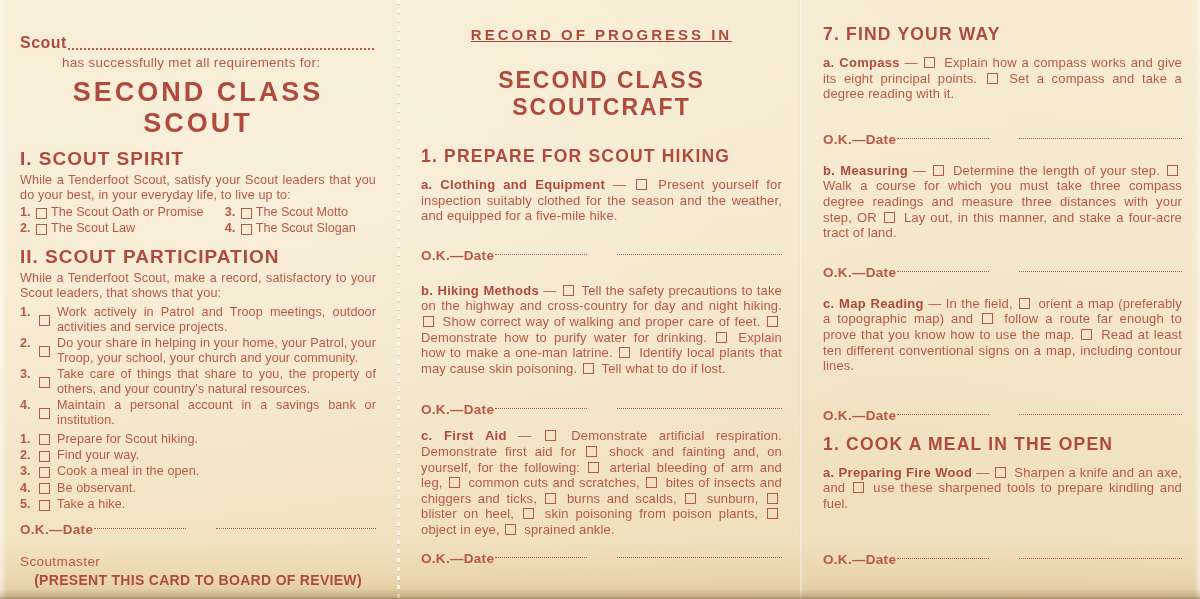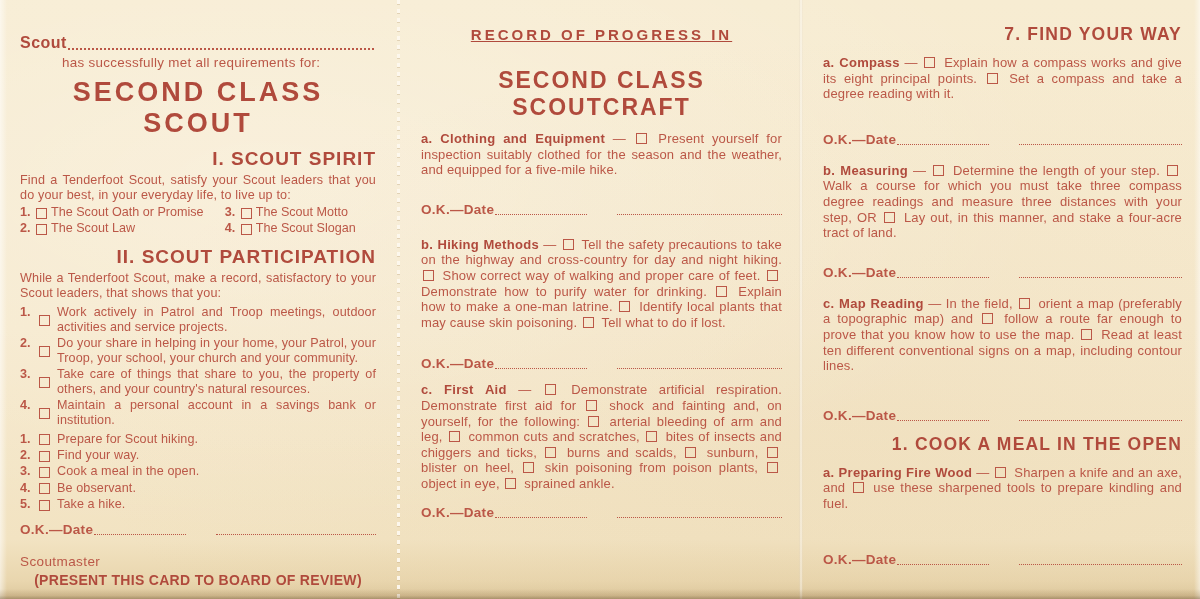--- a/index.html
+++ b/index.html
@@ -37,21 +37,21 @@
   .edge-right {
     position: absolute; top: 0; bottom: 0; right: 0; width: 6px;
     background: linear-gradient(270deg, rgba(255,255,255,0.5), transparent);
   }
 
   .panel { position: absolute; top: 0; height: 100%; color: var(--ink,#bb5747); }
   .p-left   { left: 20px;  width: 356px; padding-top: 34px; }
   .p-center { left: 421px; width: 361px; padding-top: 26px; }
   .p-right  { left: 823px; width: 359px; padding-top: 24px; }
 
-  .hd { color: var(--heading-ink,#b04a3c); font-weight: bold; text-align: right; }
+  .hd { color: var(--heading-ink,#b04a3c); font-weight: bold; }
 
   
   .scout-line { display: flex; align-items: flex-end; font-size: 16px; }
   .scout-line .lbl { font-weight: bold; letter-spacing: 0.5px; }
   .scout-line .dots { flex: 1; border-bottom: 2px dotted var(--ink,#bb5747); margin: 0 2px 2px 1px; }
   .subtitle { font-size: 13.4px; margin: 3px 0 0 42px; letter-spacing: 0.3px; }
   .card-title { font-size: 27px; letter-spacing: 3px; text-align: center; margin-top: 7px; }
   .sec-head-l { font-size: 19px; letter-spacing: 1px; margin-top: 9px; }
   .body-p { font-size: 12.6px; line-height: 1.17; text-align: justify; letter-spacing: 0.15px; margin-top: 3px; }
   .spirit-grid { display: grid; grid-template-columns: 57.5% 42.5%; margin-top: 3px; font-size: 12.6px; line-height: 1.27; }
@@ -60,21 +60,21 @@
   .cb {
     display: inline-block; width: 11px; height: 11px;
     border: 1.5px solid currentColor; box-sizing: border-box;
     margin: 0 4px -1px 2px; flex: 0 0 auto; align-self: center;
   }
   .list { margin-top: 4px; }
   .list-item { display: grid; grid-template-columns: 15px 18px 1fr; column-gap: 2px; font-size: 12.6px; line-height: 1.16; margin-bottom: 2px; }
   .list-item .txt { text-align: justify; letter-spacing: 0.1px; }
   .list-short .list-item { line-height: 1.22; margin-bottom: 1px; }
 
-  .okdate { display: flex; align-items: flex-end; margin-top: 10px; font-size: 13.5px; }
+  .okdate { display: flex; align-items: center; margin-top: 10px; font-size: 13.5px; }
   .okdate .lbl { font-weight: bold; letter-spacing: 0.3px; }
   .okdate .dots-s { width: 92px; border-bottom: 1.5px dotted var(--ink,#bb5747); margin: 0 0 2px 1px; }
   .okdate .gap { width: 30px; }
   .okdate .dots-l { flex: 1; border-bottom: 1.5px dotted var(--ink,#bb5747); margin: 0 0 2px 0; }
   .scoutmaster { font-size: 13.5px; text-align: left; padding-right: 34px; margin-top: 17px; letter-spacing: 0.4px; }
   .board-footer { font-size: 14px; font-weight: bold; text-align: center; margin-top: 3px; letter-spacing: 0.3px; color: var(--heading-ink,#b04a3c); }
 
   
   .mid-h1 { font-size: 15px; letter-spacing: 3px; text-align: center; text-decoration: underline; }
   .mid-h2 { font-size: 23px; letter-spacing: 2px; text-align: center; margin-top: 24px; }
@@ -101,21 +101,21 @@
 
   <div class="panel p-left">
     <div class="scout-line">
       <span class="lbl hd">Scout</span>
       <span class="dots"></span>
     </div>
     <div class="subtitle">has successfully met all requirements for:</div>
     <div class="card-title hd">SECOND CLASS SCOUT</div>
 
     <div class="sec-head-l hd">I. SCOUT SPIRIT</div>
-    <div class="body-p">Find a Tenderfoot Scout, satisfy your Scout leaders that you do your best, in your everyday life, to live up to:</div>
+    <div class="body-p">While a Tenderfoot Scout, satisfy your Scout leaders that you do your best, in your everyday life, to live up to:</div>
     <div class="spirit-grid">
       <div class="spirit-item">
         <span class="num">1.</span>
         <span class="cb"></span>
         <span>The Scout Oath or Promise</span>
       </div>
       <div class="spirit-item">
         <span class="num">3.</span>
         <span class="cb"></span>
         <span>The Scout Motto</span>
@@ -192,20 +192,21 @@
       <span class="dots-l"></span>
     </div>
     <div class="scoutmaster">Scoutmaster</div>
     <div class="board-footer">(PRESENT THIS CARD TO BOARD OF REVIEW)</div>
   </div>
 
   <div class="panel p-center">
     <div class="mid-h1 hd">RECORD OF PROGRESS IN</div>
     <div class="mid-h2 hd">SECOND CLASS SCOUTCRAFT</div>
 
+    <div class="req-head hd">1. PREPARE FOR SCOUT HIKING</div>
 
     <p class="req"><b class="hd">a. Clothing and Equipment</b><span> — <span class="cb"></span> Present yourself for inspection suitably clothed for the season and the weather, and equipped for a five-mile hike.</span></p>
     <div class="okdate mt-a">
       <span class="lbl">O.K.—Date</span>
       <span class="dots-s"></span>
       <span class="gap"></span>
       <span class="dots-l"></span>
     </div>
 
     <p class="req mt-b"><b class="hd">b. Hiking Methods</b><span> — <span class="cb"></span> Tell the safety precautions to take on the highway and cross-country for day and night hiking. <span class="cb"></span> Show correct way of walking and proper care of feet. <span class="cb"></span> Demonstrate how to purify water for drinking. <span class="cb"></span> Explain how to make a one-man latrine. <span class="cb"></span> Identify local plants that may cause skin poisoning. <span class="cb"></span> Tell what to do if lost.</span></p>

